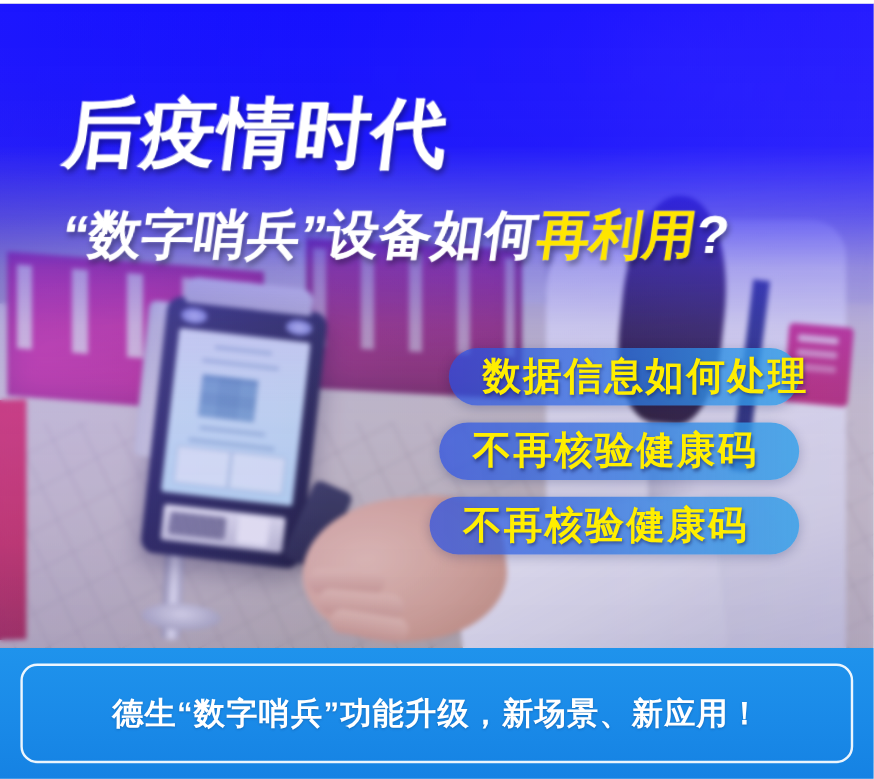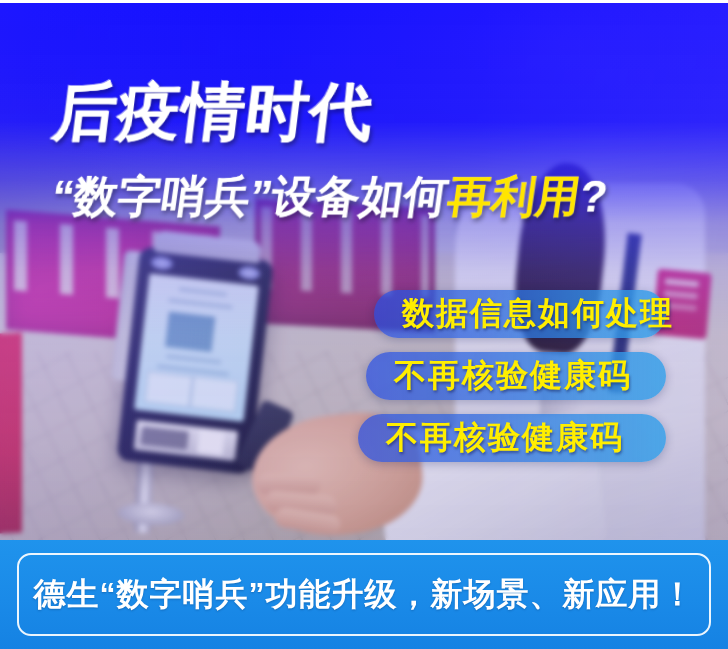--- a/index.html
+++ b/index.html
@@ -327,21 +327,21 @@
   .banner-frame{
     position:absolute;
     left:17px; top:13px; right:17px; bottom:13px;
     border:2px solid rgba(255,255,255,.92);
     border-radius:14px;
     display:flex;
     align-items:center;
     justify-content:center;
   }
   .banner-text{
-    font-size:32px;
+    font-size:26px;
     font-weight:bold;
     color:#ffffff;
     letter-spacing:1px;
     white-space:nowrap;
     text-shadow:0 1px 2px rgba(0,40,90,.3);
   }
 </style>
 </head>
 <body>
 

